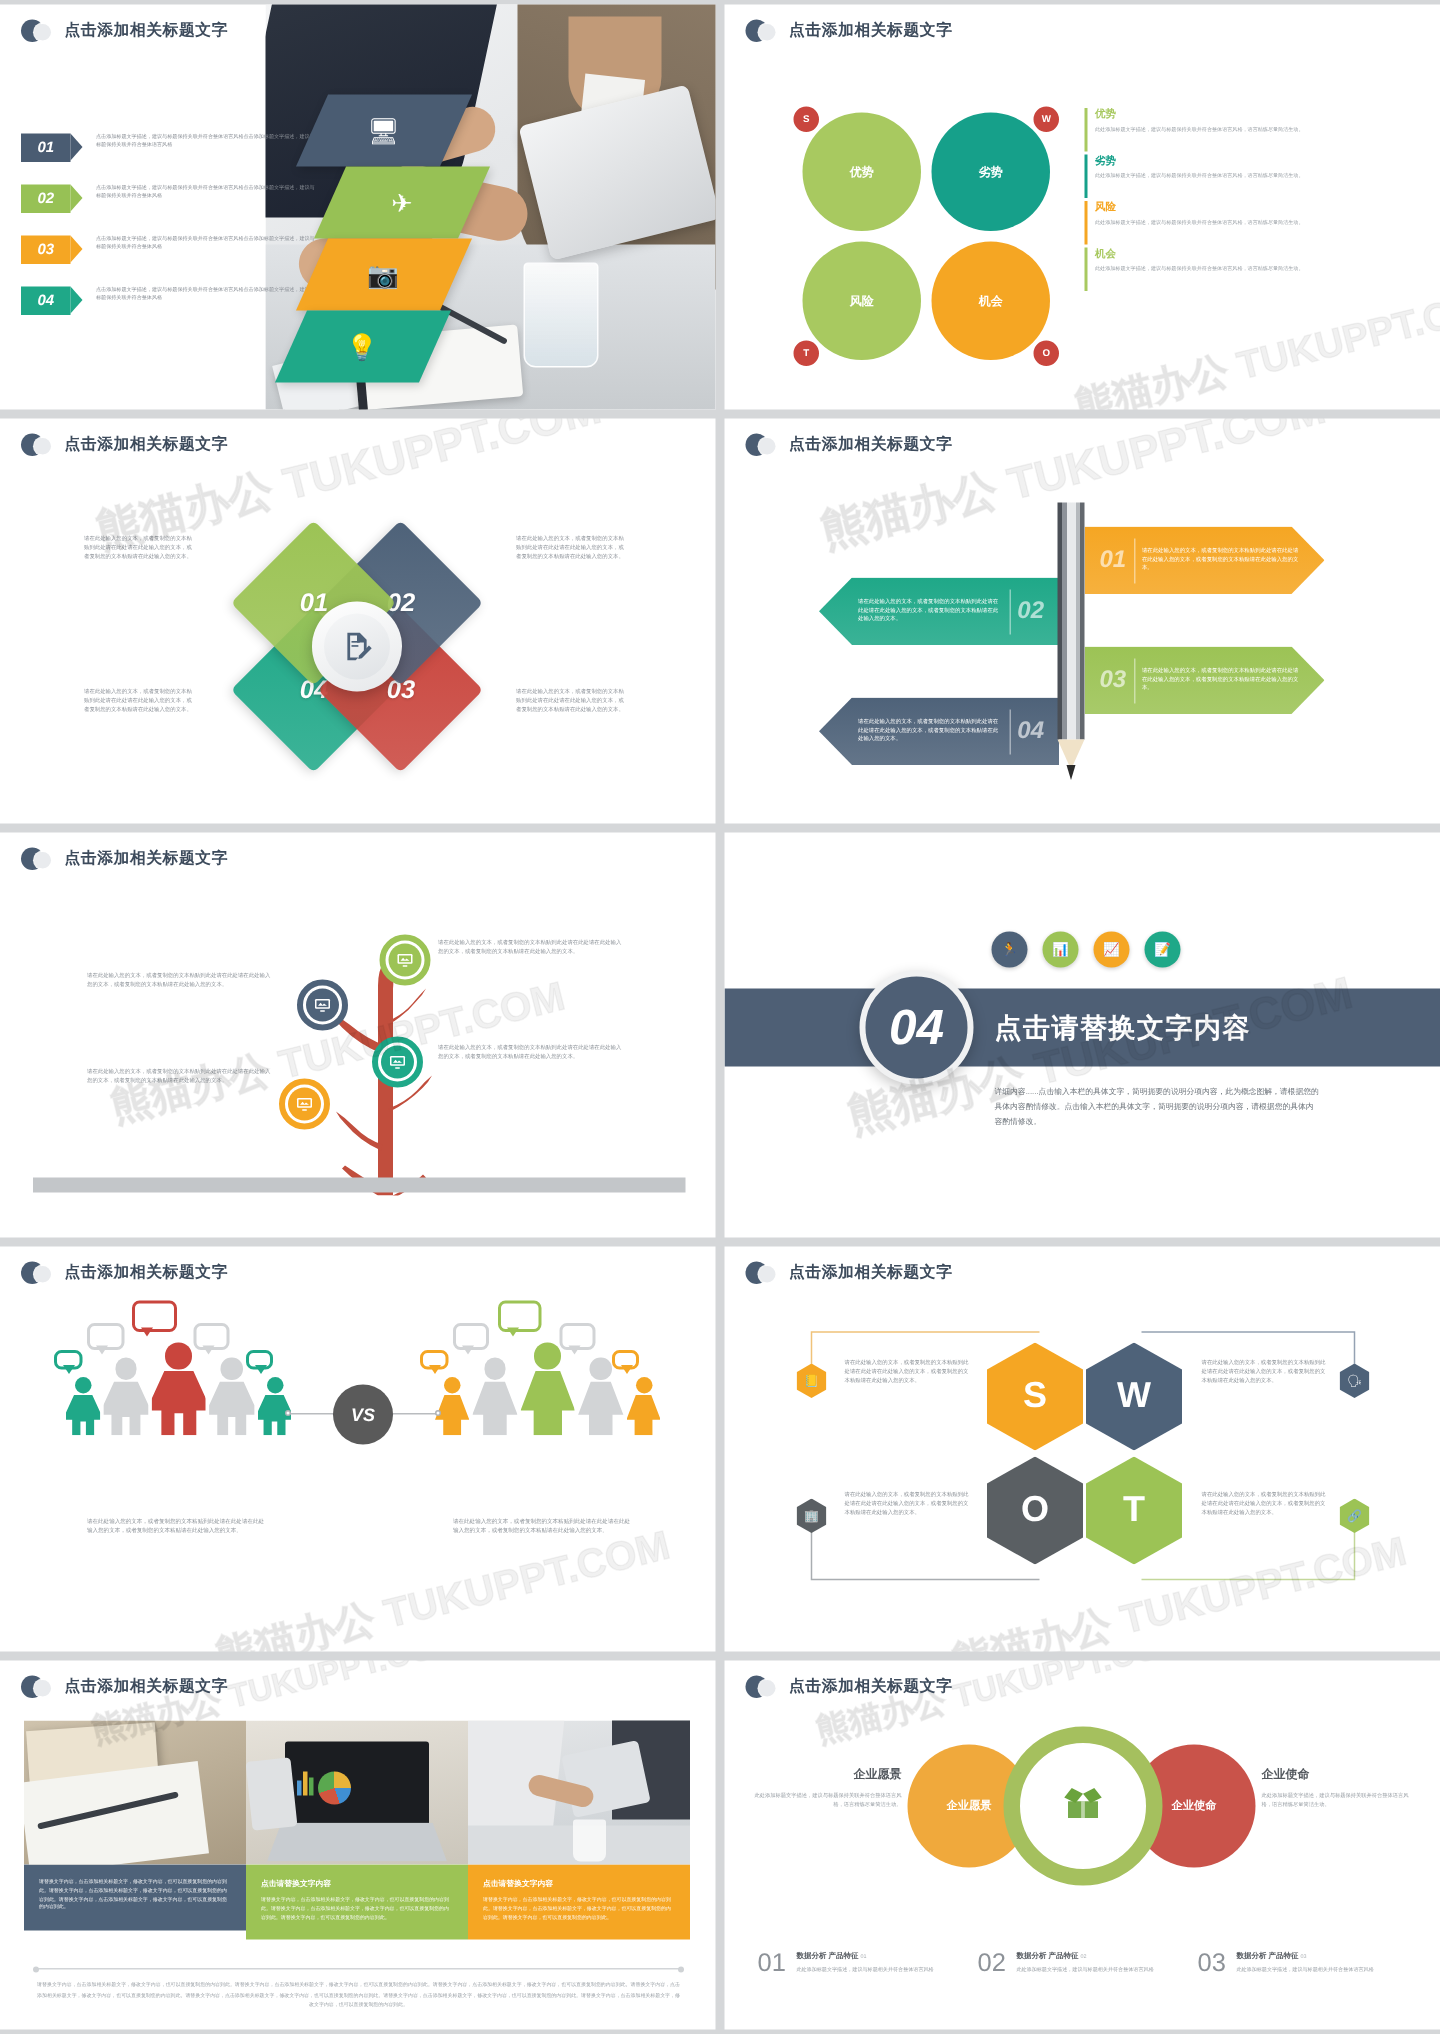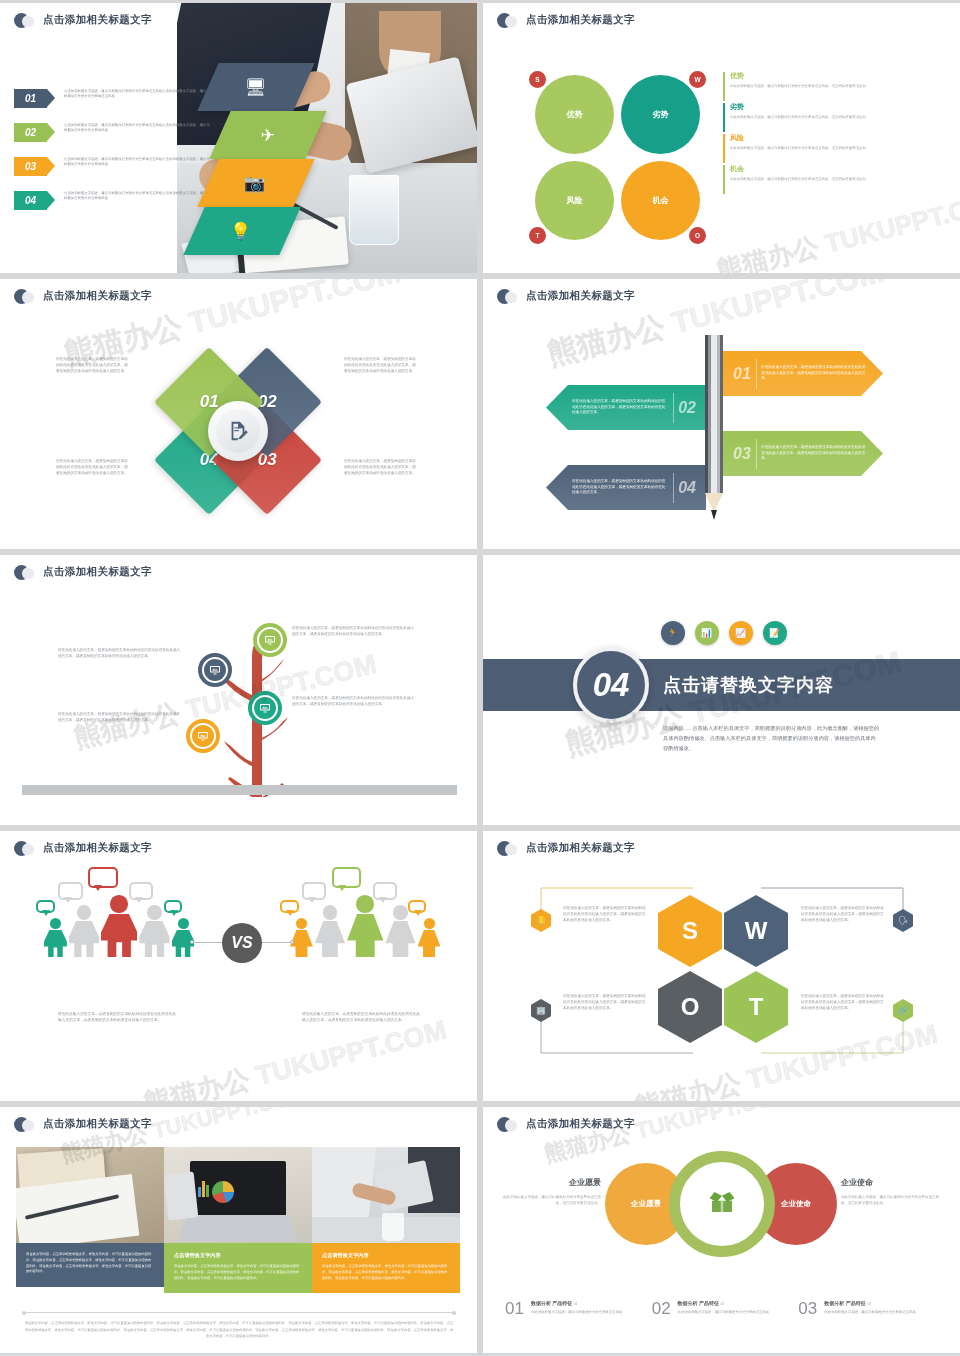--- a/index.html
+++ b/index.html
@@ -169,21 +169,21 @@
   .s7-g { position:absolute; display:flex; align-items:flex-end; gap:2px; }
   .person { position:relative; }
   .person .head { border-radius:50%; margin:0 auto; }
   .person .torso { margin:1px auto 0; }
   .bub { position:absolute; border:2px solid currentColor; border-radius:5px; background:#fff; }
   .bub:after { content:''; position:absolute; left:4px; bottom:-5px;
      border-left:4px solid transparent; border-right:4px solid transparent;
      border-top:6px solid currentColor; }
   .s7-vs { position:absolute; left:222px; top:92px; width:40px; height:40px; border-radius:50%;
      background:#5a5a5a; display:flex; align-items:center; justify-content:center; z-index:5; }
-  .s7-vs span { color:#fff; font-size:16px; font-weight:bold; font-style:italic; }
+  .s7-vs span { color:#fff; font-size:12px; font-weight:bold; font-style:italic; }
   .s7-line { position:absolute; top:111px; height:1px; background:#b9bcbf; }
   .s7-dot { position:absolute; top:109px; width:4px; height:4px; border-radius:50%;
      border:1px solid #b0b3b6; background:#fff; }
   .s7-tx { position:absolute; font-size:3.7px; line-height:1.75; color:#8c9298; width:120px;
      word-break:break-all; }
 
   
   .hexwrap { position:absolute; }
   .hex { width:64px; height:72px; display:flex; align-items:center; justify-content:center;
      clip-path:polygon(50% 0%,100% 25%,100% 75%,50% 100%,0% 75%,0% 25%); }

